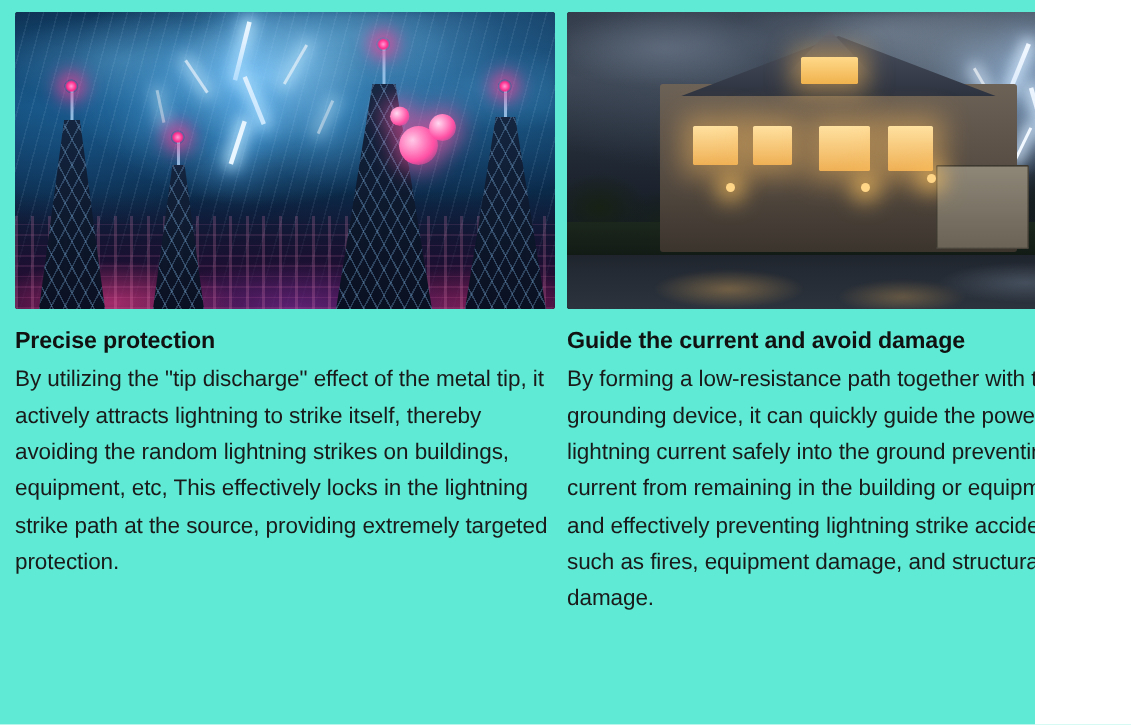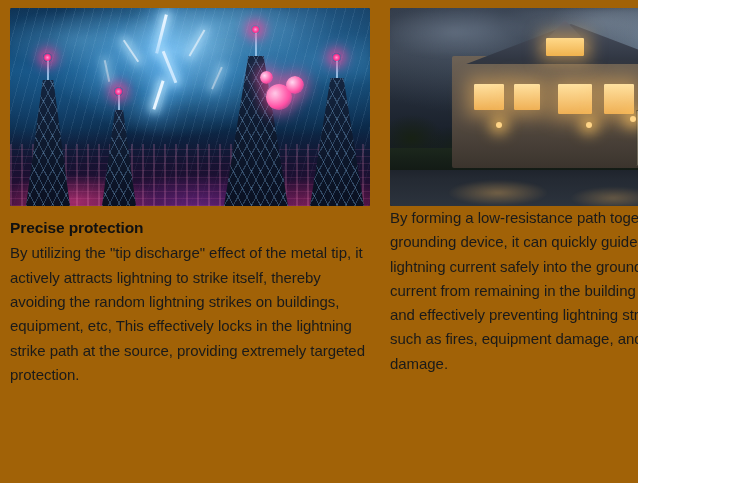--- a/index.html
+++ b/index.html
@@ -5,27 +5,27 @@
   * { box-sizing: border-box; }
   html, body {
     margin: 0;
     padding: 0;
     width: 754px;
     height: 483px;
     background: #ffffff;
     font-family: "Liberation Sans", sans-serif;
   }
   .page {
-    width: 638px;
+    width: 690px;
     height: 483px;
     display: flex;
     flex-direction: row;
-    gap: 20px;
+    gap: 8px;
     padding: 8px 6px 6px 10px;
-    background: #a16207;
+    background: #5eead4;
     overflow: hidden;
   }
   .card {
     width: 360px;
     display: flex;
     flex-direction: column;
   }
   .card-figure {
     width: 360px;
     height: 198px;
@@ -312,16 +312,17 @@
       <div class="win w4"></div>
 
       <div class="garage"></div>
 
       <div class="porch-light pl1"></div>
       <div class="porch-light pl2"></div>
       <div class="porch-light pl3"></div>
 
       <div class="ground-reflect"></div>
     </div>
+    <h3 class="card-title">Guide the current and avoid damage</h3>
     <p class="card-body">By forming a low-resistance path together with the grounding device, it can quickly guide the powerful lightning current safely into the ground preventing the current from remaining in the building or equipment, and effectively preventing lightning strike accidents such as fires, equipment damage, and structural damage.</p>
   </div>
 
 </div>
 
 </body></html>

